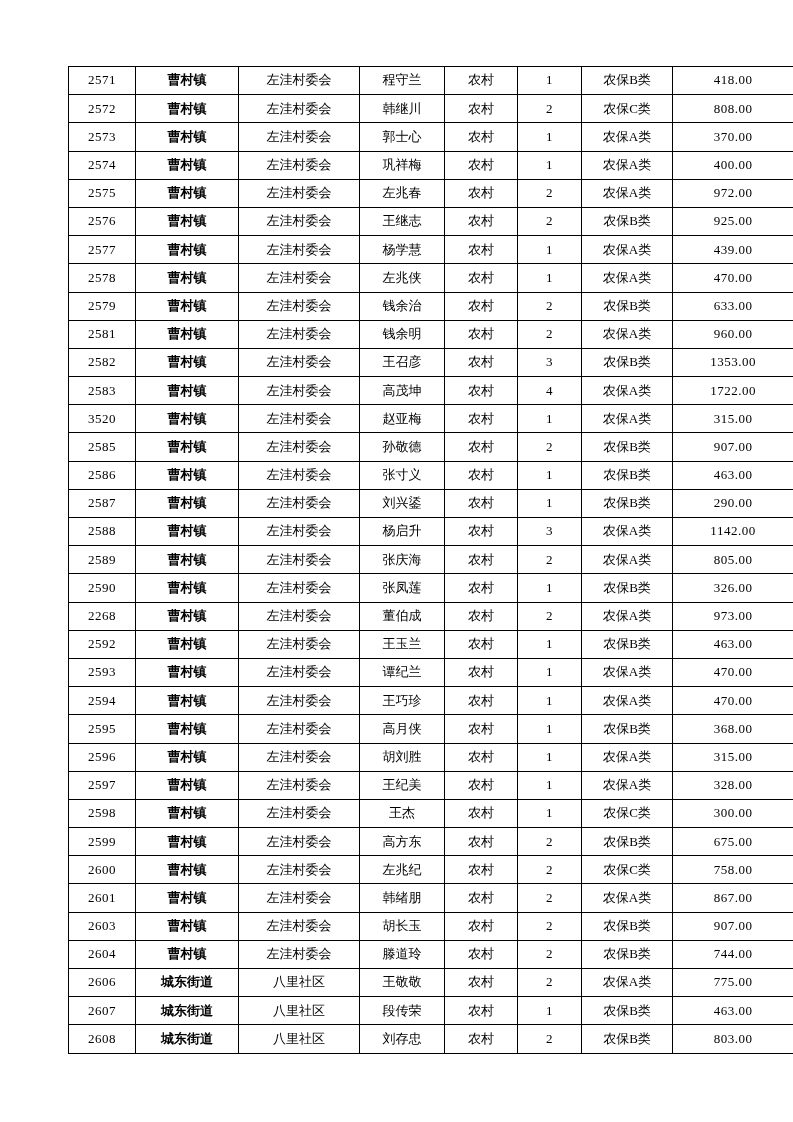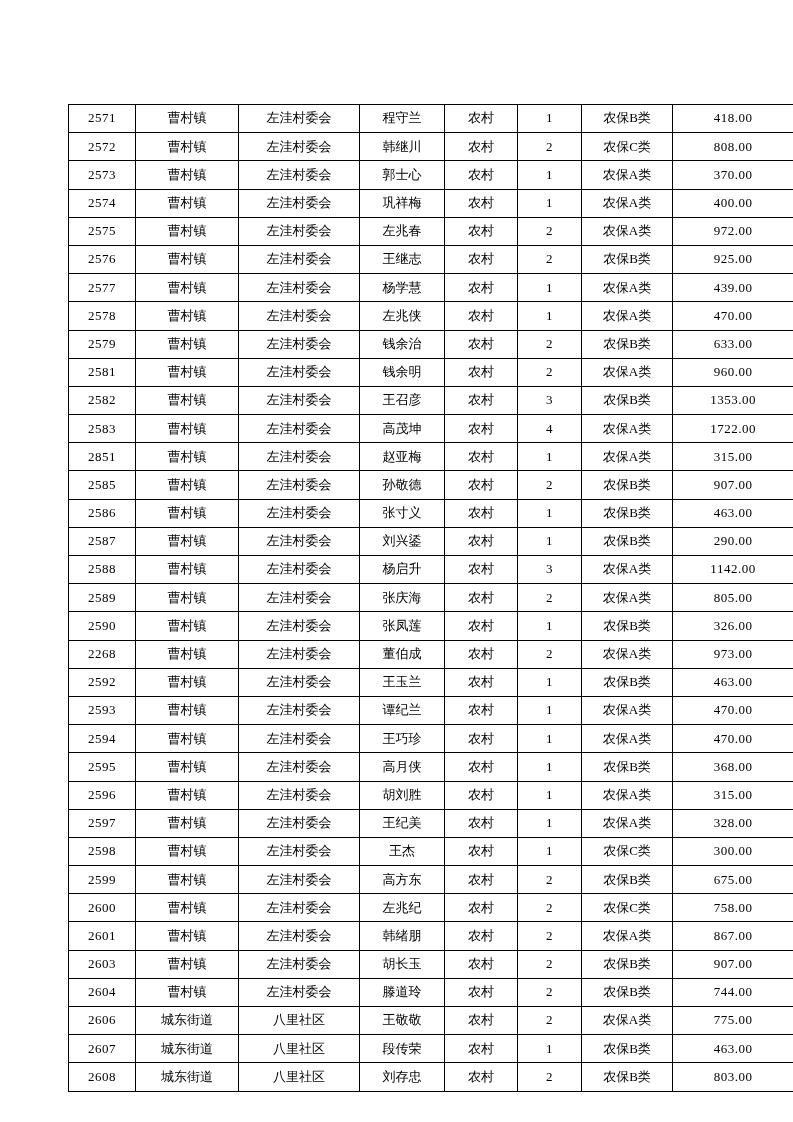--- a/index.html
+++ b/index.html
@@ -11,40 +11,40 @@
     width: 793px;
     height: 1122px;
     font-family: "Liberation Serif", serif;
     color: #000000;
   }
   .page {
     position: relative;
     width: 793px;
     height: 872px;
     box-sizing: border-box;
-    padding: 104px 68px 0 68px;
+    padding: 66px 68px 0 68px;
   }
   table.data-table {
     border-collapse: collapse;
     width: 657px;
     table-layout: fixed;
   }
   table.data-table td {
     border: 1px solid #000000;
     height: 27.2px;
     text-align: center;
     vertical-align: middle;
     font-size: 13px;
     line-height: 1.1;
     padding: 0;
     white-space: nowrap;
     overflow: hidden;
   }
   .col-idx   { width: 66px; }
-  .col-town  { width: 102px; }
+  .col-town  { width: 102px; font-weight: bold; }
   .col-vill  { width: 120px; }
   .col-name  { width: 84px; }
   .col-type  { width: 72px; }
   .col-num   { width: 63px; }
   .col-cat   { width: 90px; }
   .col-amt   { width: 120px; }
 
   td.num-cell, td.amt-cell, td.idx-cell {
     font-family: "Liberation Serif", serif;
     letter-spacing: 0.5px;
@@ -173,21 +173,21 @@
           <td class="col-idx idx-cell">2583</td>
           <td class="col-town cn">曹村镇</td>
           <td class="col-vill cn">左洼村委会</td>
           <td class="col-name cn">高茂坤</td>
           <td class="col-type cn">农村</td>
           <td class="col-num num-cell">4</td>
           <td class="col-cat cn">农保A类</td>
           <td class="col-amt amt-cell">1722.00</td>
         </tr>
         <tr>
-          <td class="col-idx idx-cell">2851</td>
+          <td class="col-idx idx-cell">3520</td>
           <td class="col-town cn">曹村镇</td>
           <td class="col-vill cn">左洼村委会</td>
           <td class="col-name cn">赵亚梅</td>
           <td class="col-type cn">农村</td>
           <td class="col-num num-cell">1</td>
           <td class="col-cat cn">农保A类</td>
           <td class="col-amt amt-cell">315.00</td>
         </tr>
         <tr>
           <td class="col-idx idx-cell">2585</td>

